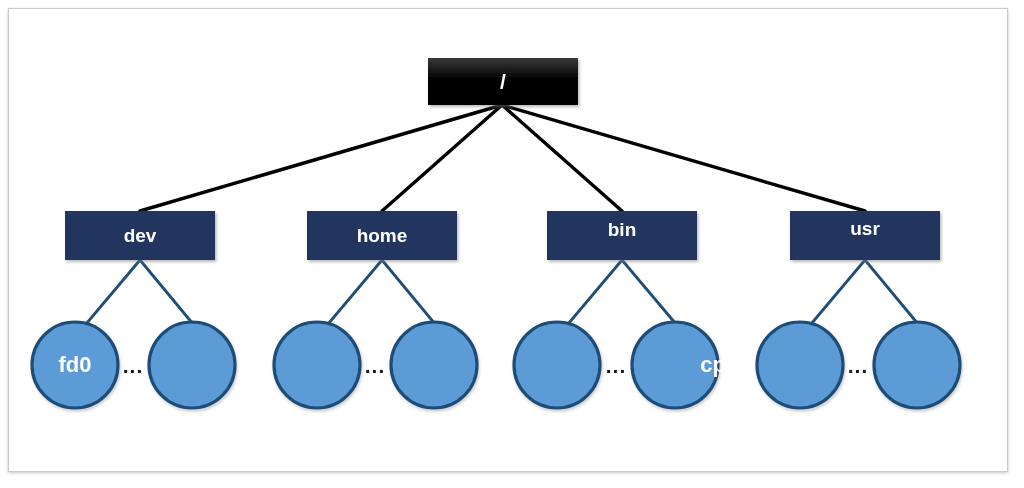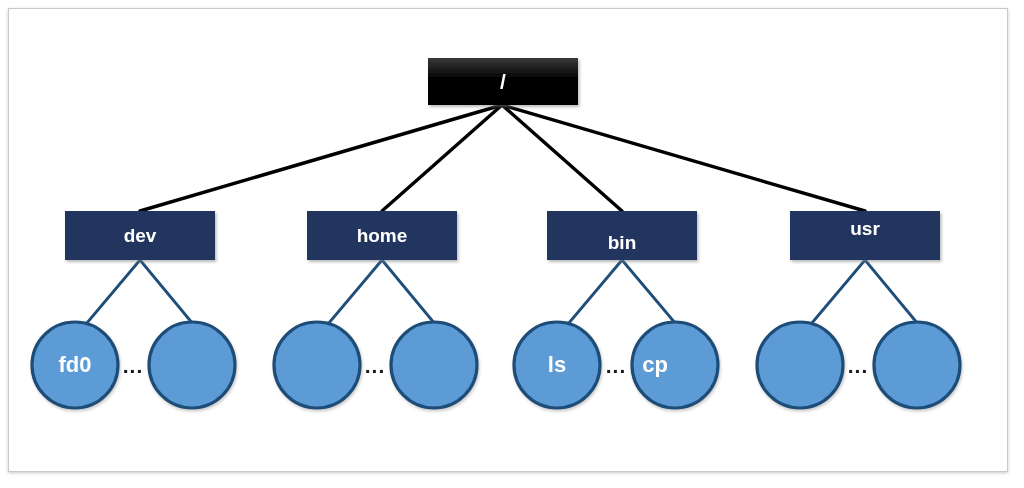--- a/index.html
+++ b/index.html
@@ -132,30 +132,29 @@
 
       <circle cx="800" cy="365" r="43" filter="url(#circshadow)"></circle>
       <circle cx="917" cy="365" r="43" filter="url(#circshadow)"></circle>
     </g>
   </svg>
 
   <div class="node-label root-label" style="left:428px; top:58px; width:150px; height:47px;">/</div>
 
   <div class="node-label dir-label" style="left:65px; top:211px; width:150px; height:49px;">dev</div>
   <div class="node-label dir-label" style="left:307px; top:211px; width:150px; height:49px;">home</div>
-  <div class="node-label dir-label" style="left:547px; top:225px; width:150px; height:36px;">bin</div>
+  <div class="node-label dir-label" style="left:547px; top:212px; width:150px; height:36px;">bin</div>
   <div class="node-label dir-label" style="left:790px; top:211px; width:150px; height:35px;">usr</div>
 
   <div class="node-label leaf-label" style="left:32px; top:322px; width:86px; height:86px;">fd0</div>
 
   <div class="node-label leaf-label" style="left:274px; top:322px; width:86px; height:86px;"></div>
   <div class="node-label leaf-label" style="left:391px; top:322px; width:86px; height:86px;"></div>
 
-  <div class="node-label leaf-label" style="left:514px; top:322px; width:86px; height:86px;">ls</div>
-  <div class="node-label leaf-label" style="left:612px; top:322px; width:86px; height:86px;">cp</div>
+  <div class="node-label leaf-label" style="left:670px; top:322px; width:86px; height:86px;">cp</div>
 
   <div class="node-label leaf-label" style="left:757px; top:322px; width:86px; height:86px;"></div>
   <div class="node-label leaf-label" style="left:874px; top:322px; width:86px; height:86px;"></div>
 
   <div class="ellipsis" style="left:113px; top:352px; width:40px; height:26px;">...</div>
   <div class="ellipsis" style="left:355px; top:352px; width:40px; height:26px;">...</div>
   <div class="ellipsis" style="left:596px; top:352px; width:40px; height:26px;">...</div>
   <div class="ellipsis" style="left:838px; top:352px; width:40px; height:26px;">...</div>
 
 </div>

